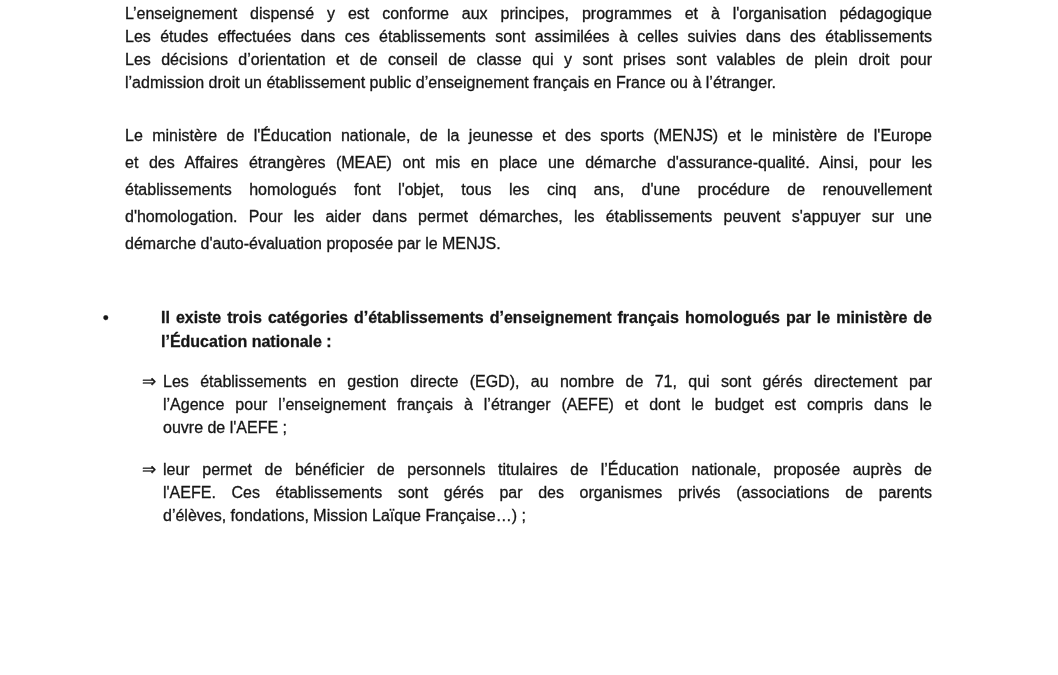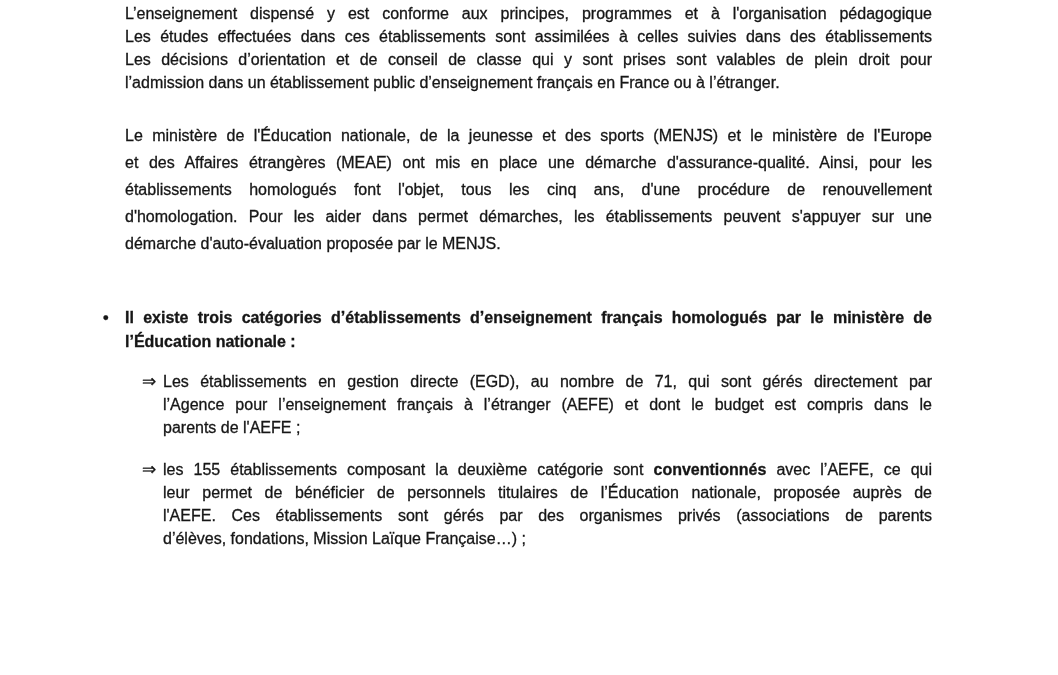--- a/index.html
+++ b/index.html
@@ -25,21 +25,21 @@
   .j { text-align: justify; text-align-last: justify; }
   .b { font-weight: 700; }
 
   .p-intro  .line { line-height: 23px; }
   .p-quality { margin-top: 28px; }
   .p-quality .line { line-height: 27px; }
   .p-homolog { margin-top: 24px; }
   .p-homolog .line { line-height: 23px; }
 
   .heading { margin-top: 49px; position: relative; }
-  .heading .line { line-height: 24px; }
+  .heading .line { line-height: 24px; margin-left: 36px; }
   .bullet-glyph {
     position: absolute;
     left: -22px;
     top: 0;
     line-height: 24px;
     font-weight: 700;
   }
 
   .sub { position: relative; padding-left: 38px; }
   .sub .line { line-height: 23px; }
@@ -55,21 +55,21 @@
 </style>
 </head>
 <body>
 
 <div class="content">
 
   <div class="para p-intro">
     <div class="line j">L’enseignement dispensé y est conforme aux principes, programmes et à l'organisation pédagogique</div>
     <div class="line j">Les études effectuées dans ces établissements sont assimilées à celles suivies dans des établissements</div>
     <div class="line j">Les décisions d’orientation et de conseil de classe qui y sont prises sont valables de plein droit pour</div>
-    <div class="line">l’admission dans un établissement public d’enseignement français en France ou à l’étranger.</div>
+    <div class="line">l’admission droit un établissement public d’enseignement français en France ou à l’étranger.</div>
   </div>
 
   <div class="para p-quality">
     <div class="line j">Le ministère de l'Éducation nationale, de la jeunesse et des sports (MENJS) et le ministère de l'Europe</div>
     <div class="line j">et des Affaires étrangères (MEAE) ont mis en place une démarche d'assurance-qualité. Ainsi, pour les</div>
     <div class="line j">établissements homologués font l'objet, tous les cinq ans, d'une procédure de renouvellement</div>
     <div class="line j">d'homologation. Pour les aider dans permet démarches, les établissements peuvent s'appuyer sur une</div>
     <div class="line">démarche d'auto-évaluation proposée par le MENJS.</div>
   </div>
 
@@ -79,24 +79,23 @@
   <div class="para heading">
     <span class="bullet-glyph">•</span>
     <div class="line j b">Il existe trois catégories d’établissements d’enseignement français homologués par le ministère de</div>
     <div class="line b">l’Éducation nationale :</div>
   </div>
 
   <div class="para sub sub1">
     <span class="arrow-glyph">⇒</span>
     <div class="line j">Les établissements en gestion directe (EGD), au nombre de 71, qui sont gérés directement par</div>
     <div class="line j">l’Agence pour l’enseignement français à l’étranger (AEFE) et dont le budget est compris dans le</div>
-    <div class="line">parents de l'AEFE ;</div>
+    <div class="line">ouvre de l'AEFE ;</div>
   </div>
 
   <div class="para sub sub2">
     <span class="arrow-glyph">⇒</span>
-    <div class="line j"><span>les 155 établissements composant la deuxième catégorie sont </span><span class="b">conventionnés</span><span> avec l’AEFE, ce qui</span></div>
     <div class="line j">leur permet de bénéficier de personnels titulaires de l’Éducation nationale, proposée auprès de</div>
     <div class="line j">l'AEFE. Ces établissements sont gérés par des organismes privés (associations de parents</div>
     <div class="line">d’élèves, fondations, Mission Laïque Française…) ;</div>
   </div>
 
 </div>
 
 </body></html>

